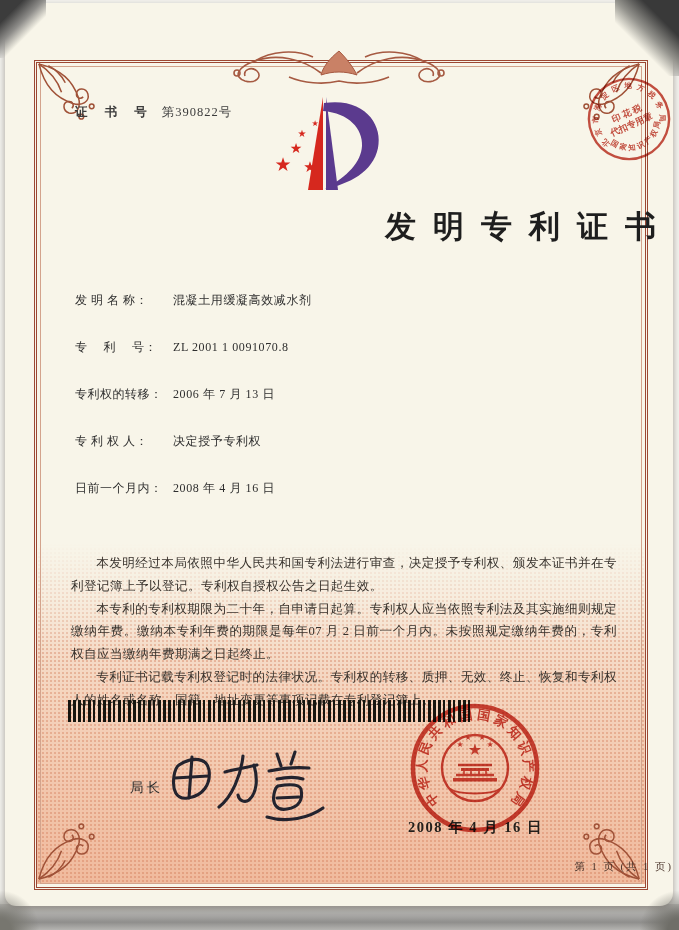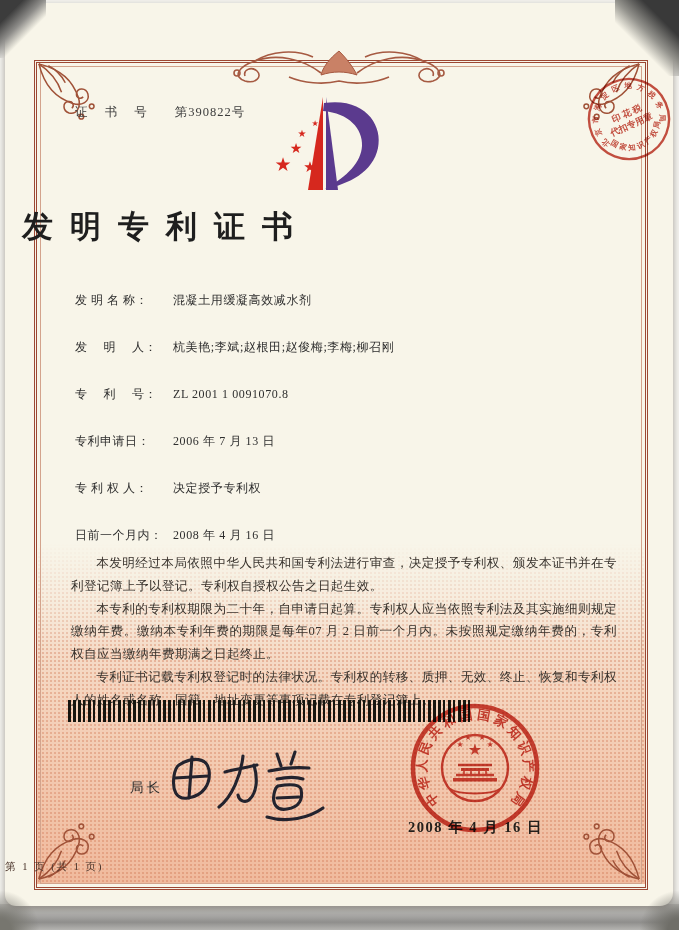--- a/index.html
+++ b/index.html
@@ -26,42 +26,42 @@
   .pink-zone{position:absolute;left:32px;top:540px;width:608px;height:341px;z-index:1;
     background-image:
       radial-gradient(rgba(206,112,76,.35) 1px, rgba(0,0,0,0) 1.4px),
       linear-gradient(180deg, rgba(246,210,188,.25), rgba(242,194,166,.7) 50%, rgba(239,182,152,.95) 100%);
     background-size:4px 4px,100% 100%;
     -webkit-mask-image:linear-gradient(180deg,transparent 0,#000 32%);
     mask-image:linear-gradient(180deg,transparent 0,#000 32%);}
   .ornament{position:absolute;z-index:4;pointer-events:none;}
   
   .cert-no{position:absolute;left:70px;top:101px;z-index:5;font-size:12.5px;color:#3c3c3c;letter-spacing:1px;}
-  .cert-no .lbl{letter-spacing:7px;margin-right:21px;}
+  .cert-no .lbl{letter-spacing:7px;margin-right:8px;font-weight:bold;}
   .logo{position:absolute;left:258px;top:88px;z-index:5;}
-  .doc-title{position:absolute;left:0;right:0;top:203px;z-index:5;text-align:left;
+  .doc-title{position:absolute;left:0;right:0;top:203px;z-index:5;text-align:right;
     font-size:31px;font-weight:bold;color:#1e1e1e;letter-spacing:17px;text-indent:17px;}
   .fields{position:absolute;left:70px;top:288px;right:60px;z-index:5;color:#2e2e2e;}
   .f-row{display:flex;margin-bottom:29px;font-size:12px;line-height:18px;}
   .f-label{flex:0 0 98px;letter-spacing:.5px;}
   .f-value{letter-spacing:.6px;}
   .body-text{position:absolute;left:66px;top:549px;width:546px;z-index:5;
     font-size:12.6px;line-height:22.8px;color:#38322c;letter-spacing:.4px;text-align:justify;}
   .body-text p{margin:0;text-indent:2em;}
   .barcode{position:absolute;left:63px;top:697px;width:402px;height:22px;z-index:5;
     background-image:
       repeating-linear-gradient(90deg,#15150f 0 2px,rgba(0,0,0,0) 2px 5px),
       repeating-linear-gradient(90deg,#15150f 0 3px,rgba(0,0,0,0) 3px 10px),
       repeating-linear-gradient(90deg,rgba(0,0,0,0) 0 6px,#15150f 6px 8px,rgba(0,0,0,0) 8px 15px);}
   .sig-title{position:absolute;left:110px;top:776px;z-index:5;font-size:13.5px;color:#2c2c2c;letter-spacing:3px;margin-left:15px;}
   .sig-svg{position:absolute;left:152px;top:738px;z-index:5;}
   .seal{position:absolute;left:385px;top:682px;z-index:6;opacity:.9;mix-blend-mode:multiply;}
   .seal-date{position:absolute;left:403px;top:815px;z-index:5;font-size:14.5px;font-weight:bold;
     color:#24201c;letter-spacing:1.5px;}
-  .footer{position:absolute;left:0;right:0;top:857px;z-index:5;text-align:left;
+  .footer{position:absolute;left:0;right:0;top:857px;z-index:5;text-align:right;
     font-size:10.5px;color:#4a342b;letter-spacing:2px;}
   .stamp{position:absolute;left:576px;top:66px;z-index:6;opacity:.88;mix-blend-mode:multiply;}
   .visually-hidden{position:absolute;width:1px;height:1px;overflow:hidden;clip:rect(0 0 0 0);white-space:nowrap;}
 </style>
 </head>
 <body>
 
 <div class="canvas">
 
   <div class="scan-bottom"></div>
@@ -138,29 +138,25 @@
     </svg>
 
     <div class="doc-title">发明专利证书</div>
 
     <div class="fields">
       <div class="f-row">
         <span class="f-label">发 明 名 称：</span>
         <span class="f-value">混凝土用缓凝高效减水剂</span>
       </div>
       <div class="f-row">
-        <span class="f-label">发　 明 　人：</span>
-        <span class="f-value">杭美艳;李斌;赵根田;赵俊梅;李梅;柳召刚</span>
-      </div>
-      <div class="f-row">
         <span class="f-label">专　 利 　号：</span>
         <span class="f-value">ZL 2001 1 0091070.8</span>
       </div>
       <div class="f-row">
-        <span class="f-label">专利申请日：</span>
+        <span class="f-label">专利权的转移：</span>
         <span class="f-value">2006 年 7 月 13 日</span>
       </div>
       <div class="f-row">
         <span class="f-label">专 利 权 人：</span>
         <span class="f-value">决定授予专利权</span>
       </div>
       <div class="f-row">
         <span class="f-label">日前一个月内：</span>
         <span class="f-value">2008 年 4 月 16 日</span>
       </div>

